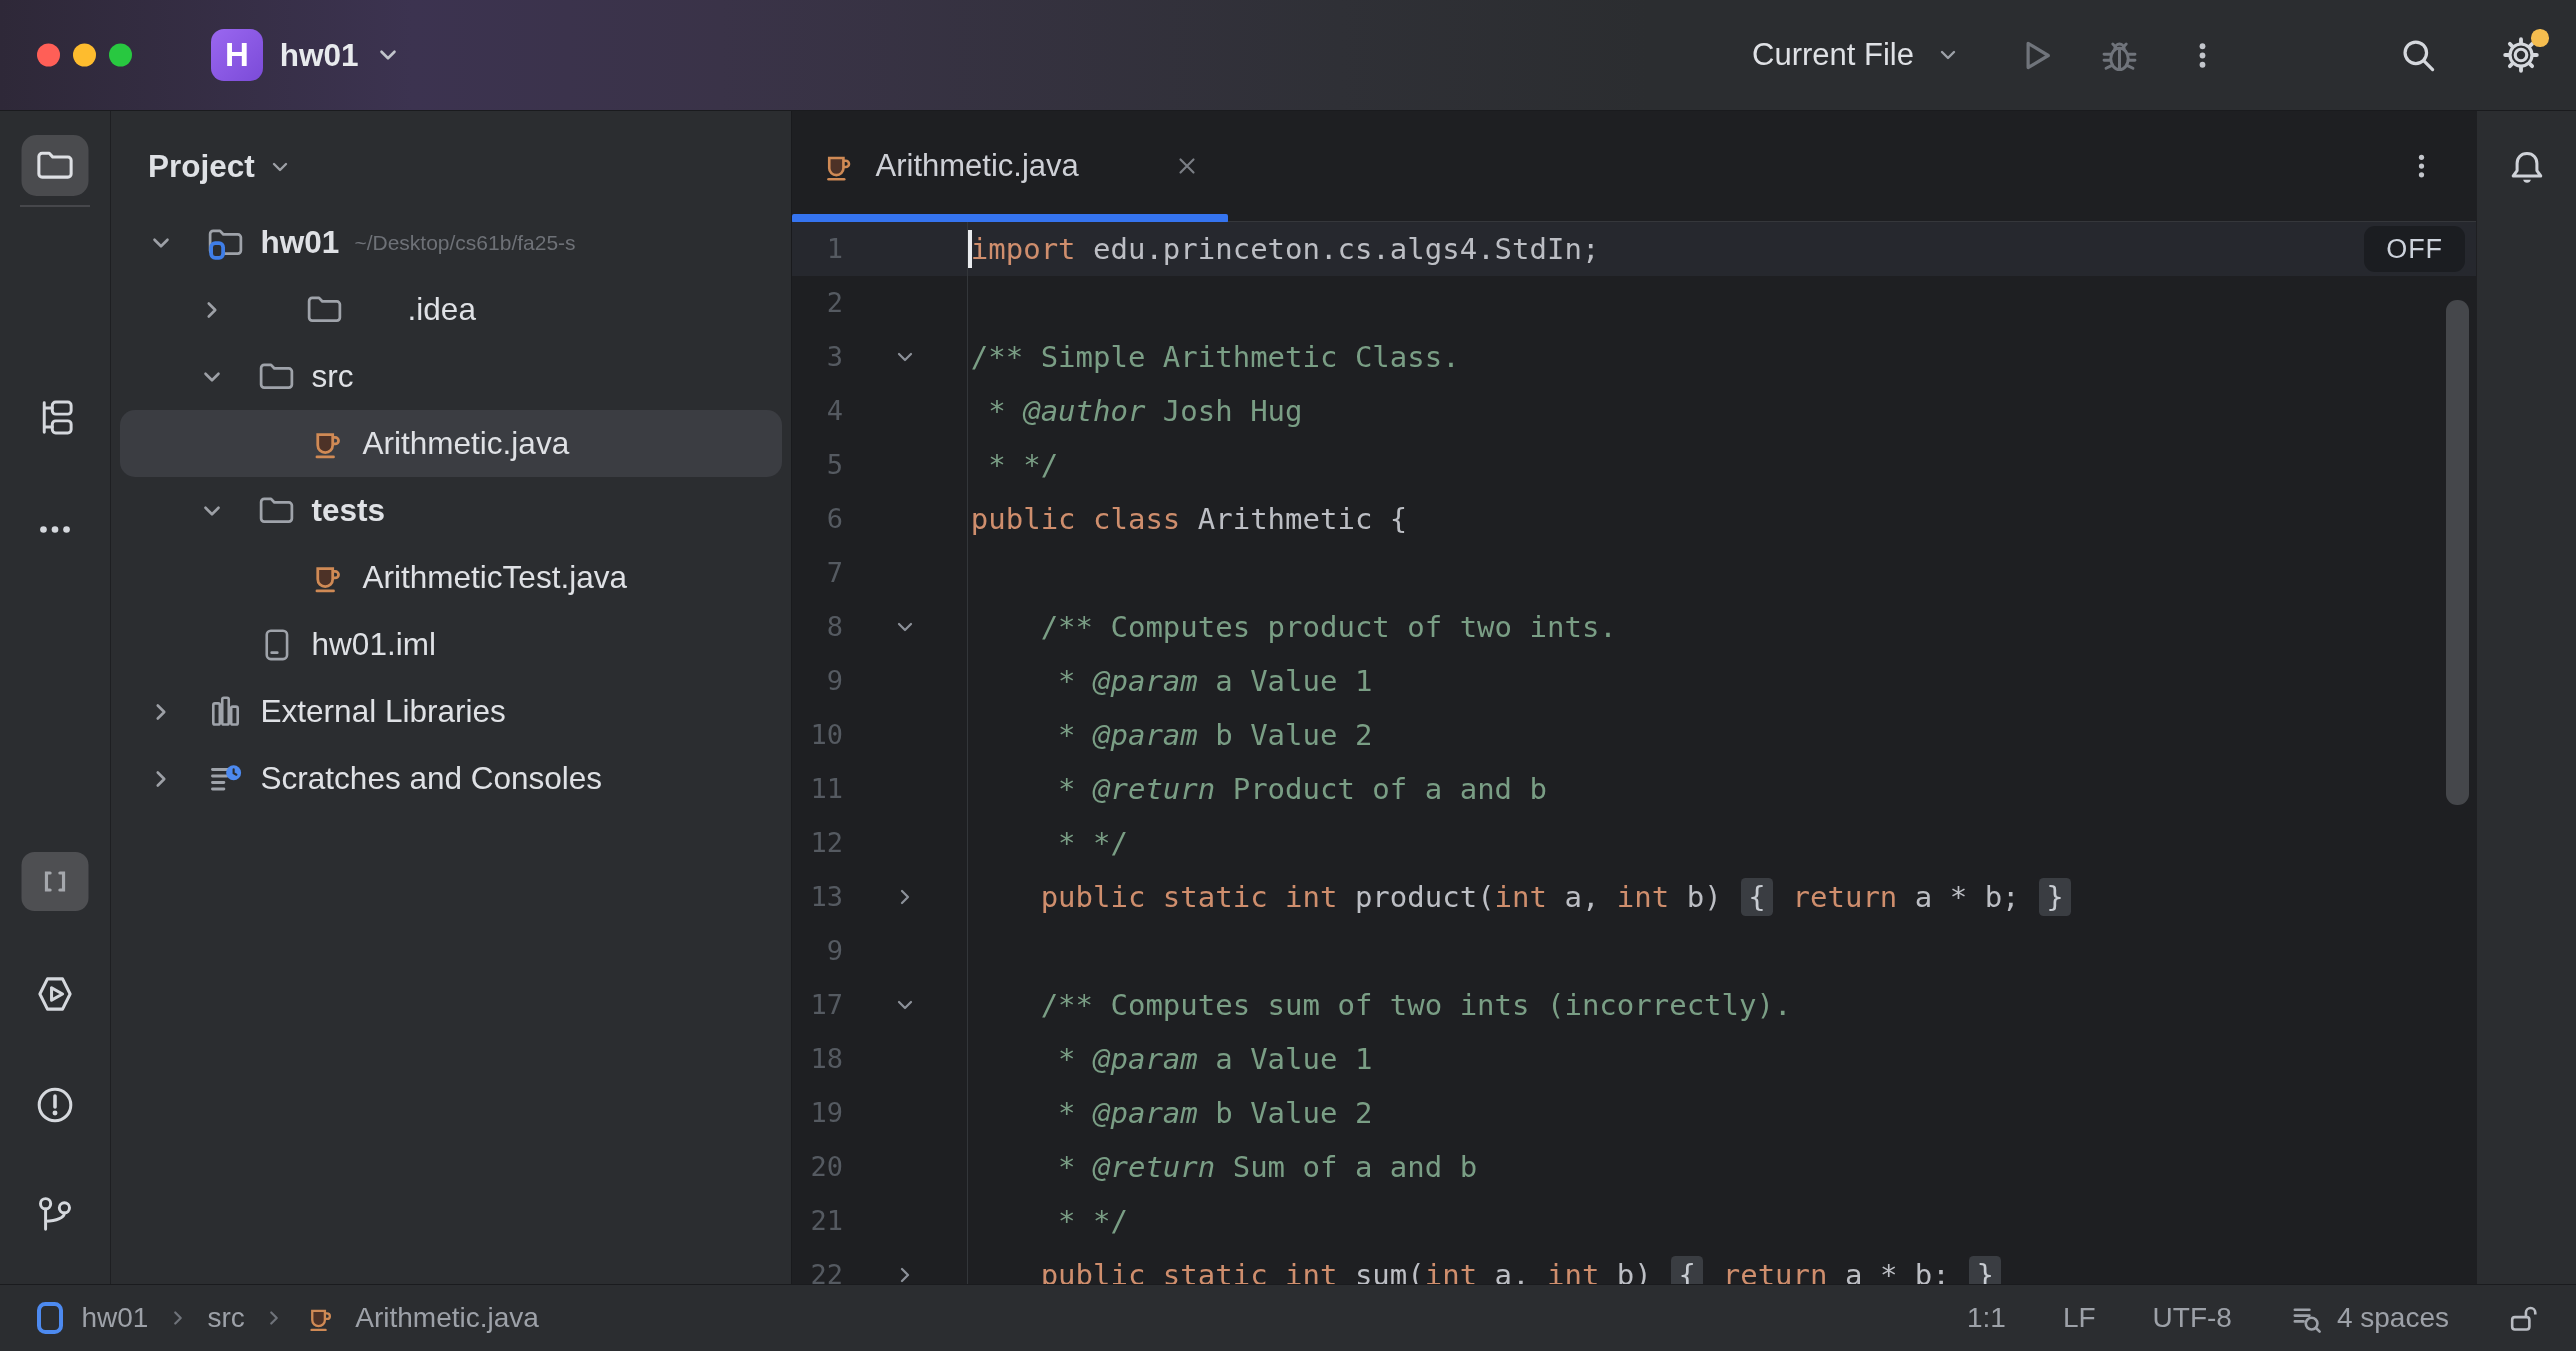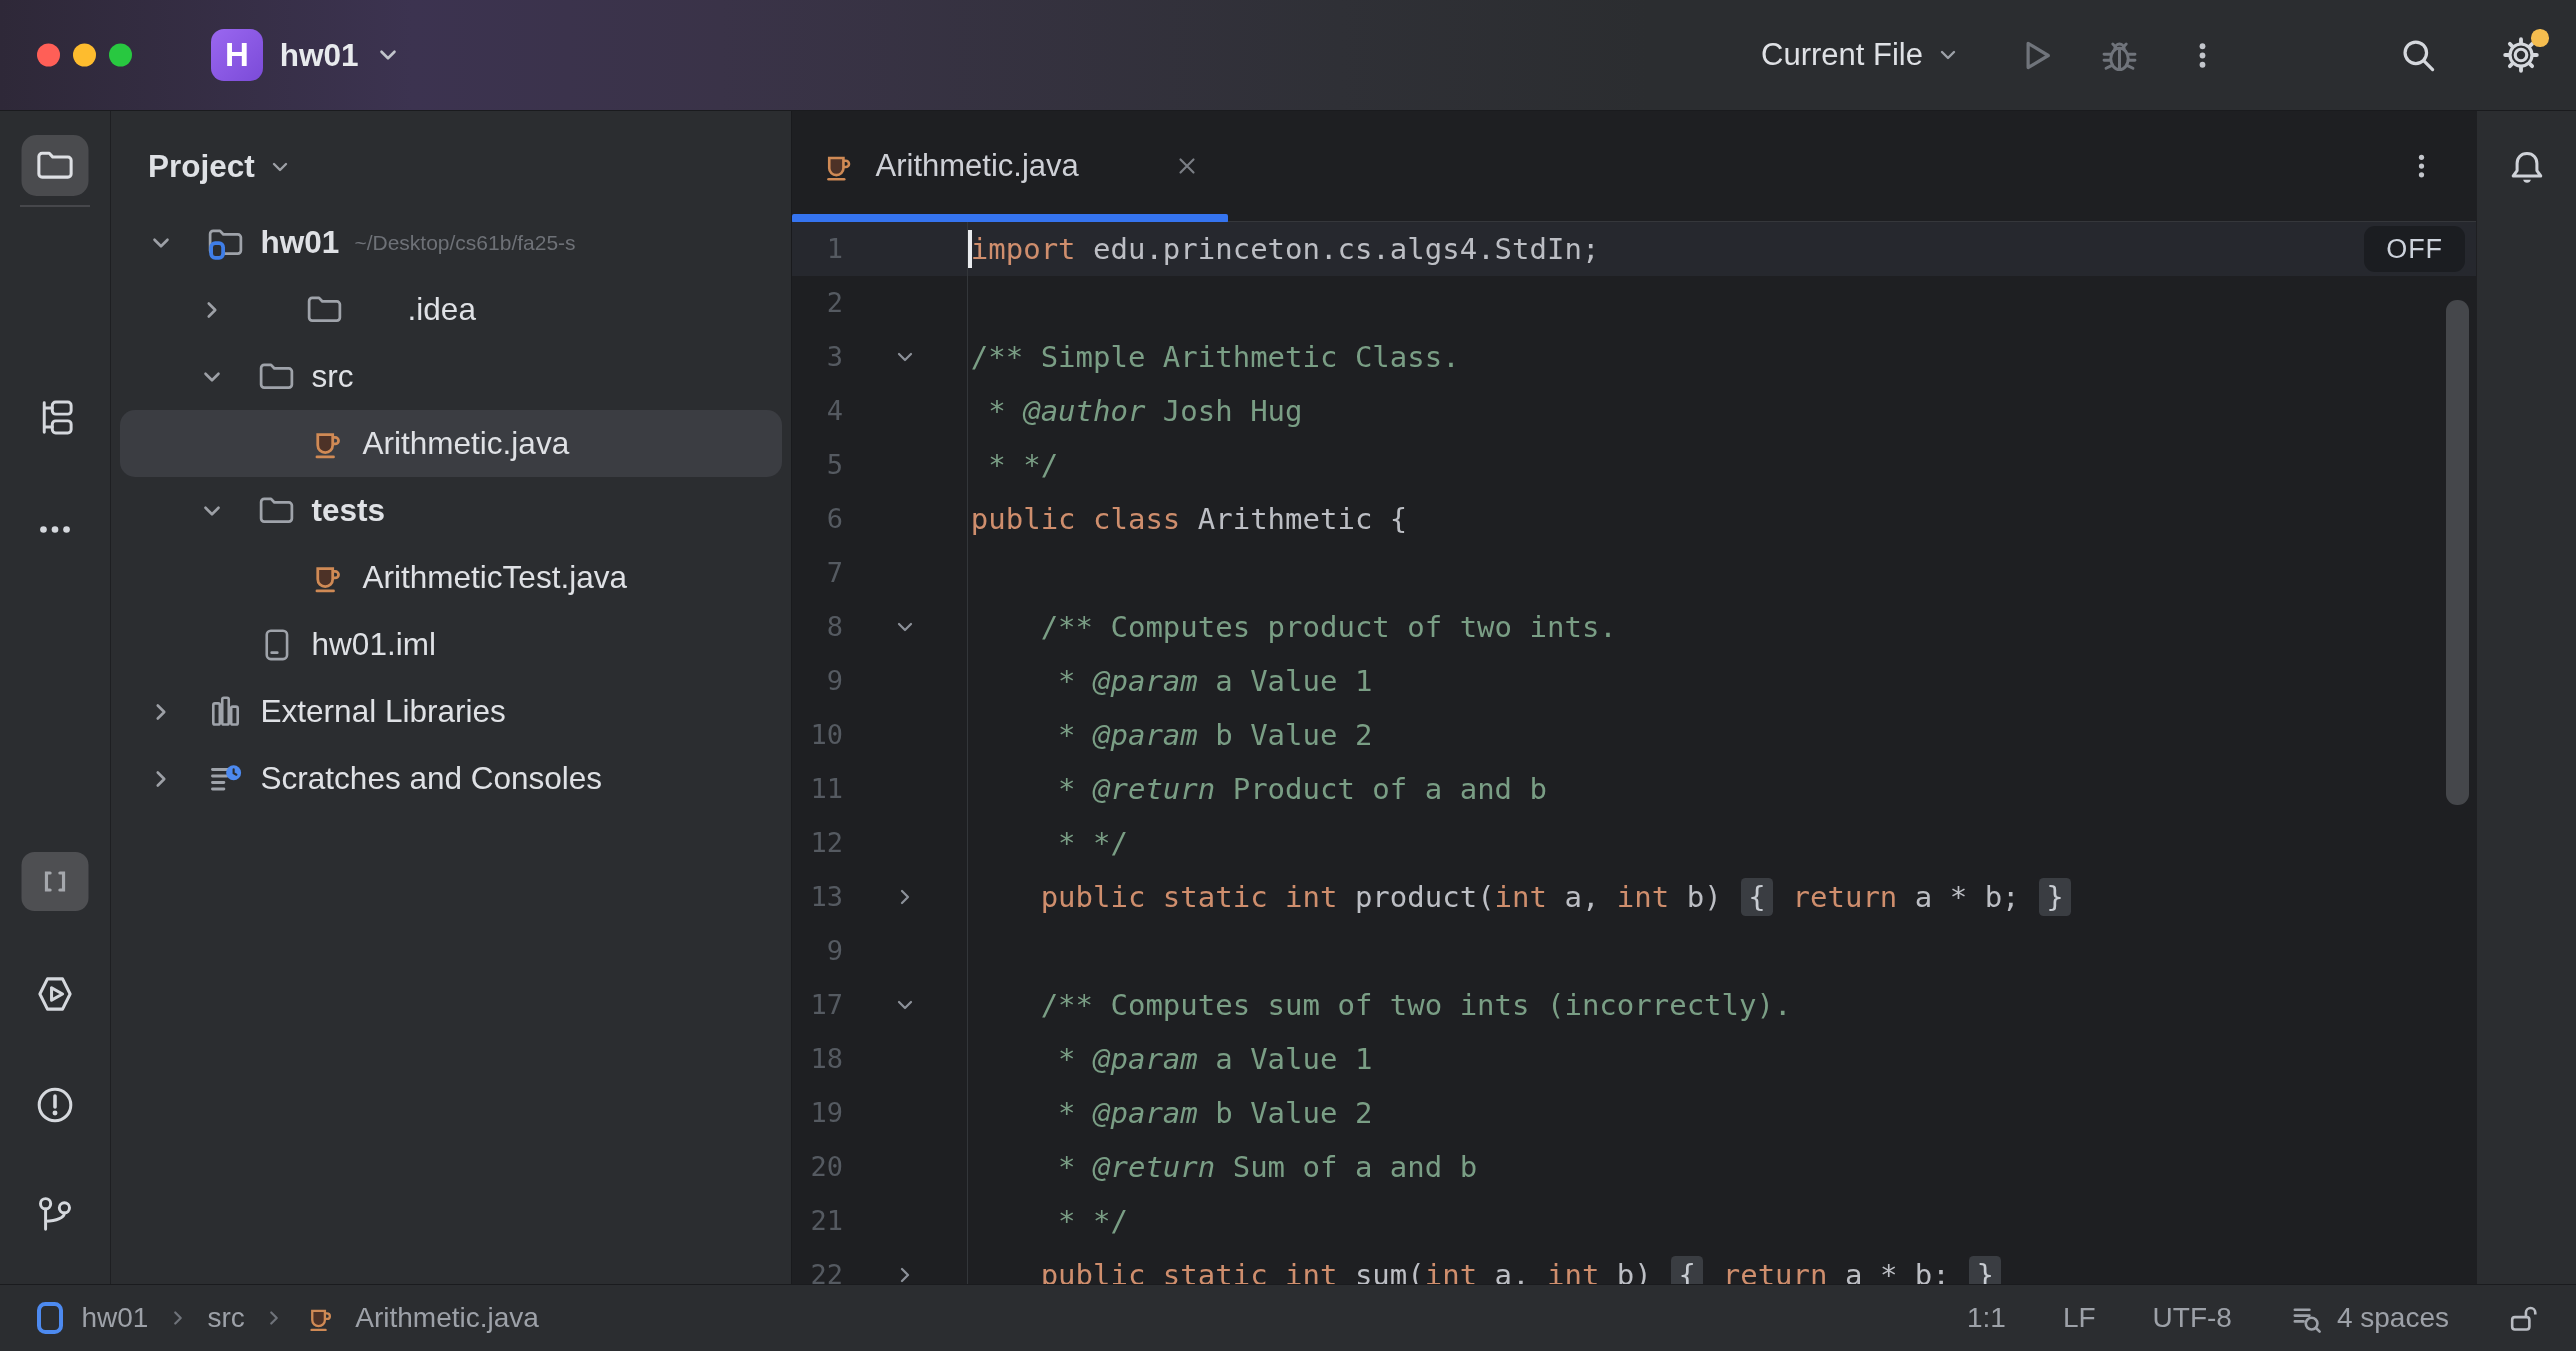--- a/index.html
+++ b/index.html
@@ -15,21 +15,21 @@
     display:flex; gap:13px; }
   .light { width:23px; height:23px; border-radius:50%; }
   .project-chip { position:absolute; left:211px; top:50%; transform:translateY(-50%);
     display:flex; align-items:center; gap:16.7px; }
   .h-badge { width:52px; height:52px; border-radius:13px;
     background:linear-gradient(135deg,#9A67F0,#7B4BD8); color:#fff;
     font-size:33px; font-weight:bold; display:flex; align-items:center; justify-content:center; }
   .proj-name { color:#E8EAED; font-size:31.5px; font-weight:600; }
   .tb-right { position:absolute; right:33px; top:50%; transform:translateY(-50%);
     display:flex; align-items:center; }
-  .runcfg { display:flex; align-items:center; gap:13px; margin-right:52px; }
+  .runcfg { display:flex; align-items:center; gap:22px; margin-right:52px; }
   .runcfg-label { color:#DFE1E5; font-size:31px; }
   .tb-icon { display:flex; align-items:center; justify-content:center; }
   .gear-wrap { position:relative; }
   .gear-dot { position:absolute; top:-3.7px; right:-5.6px; width:17.6px; height:17.6px;
     border-radius:50%; background:#F5BD4F; }
 
   
   .stripe-left { position:absolute; left:0; top:111px; width:111px; height:1173px;
     background:#2B2D30; border-right:1.9px solid #1E1F22; }
   .st-item { position:absolute; left:50%; transform:translateX(-50%);

